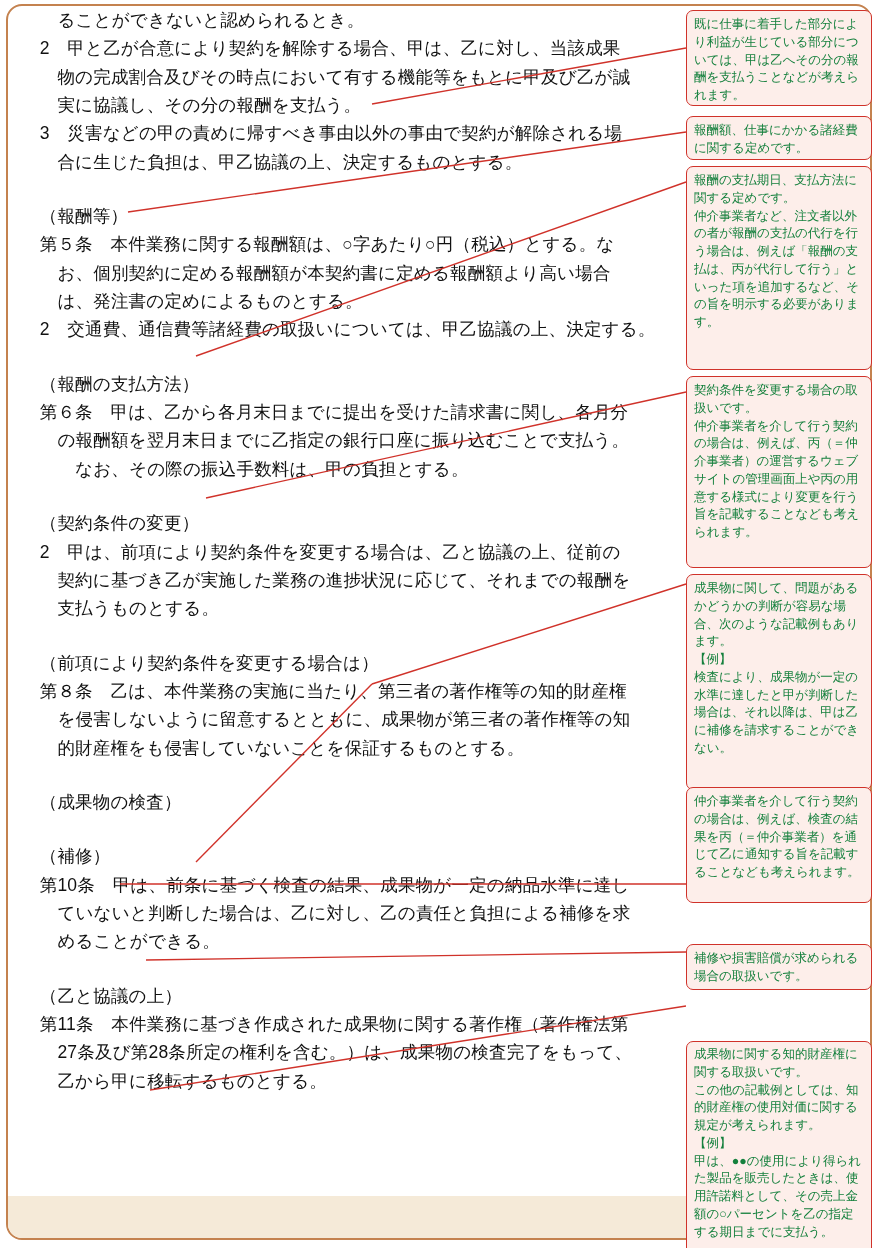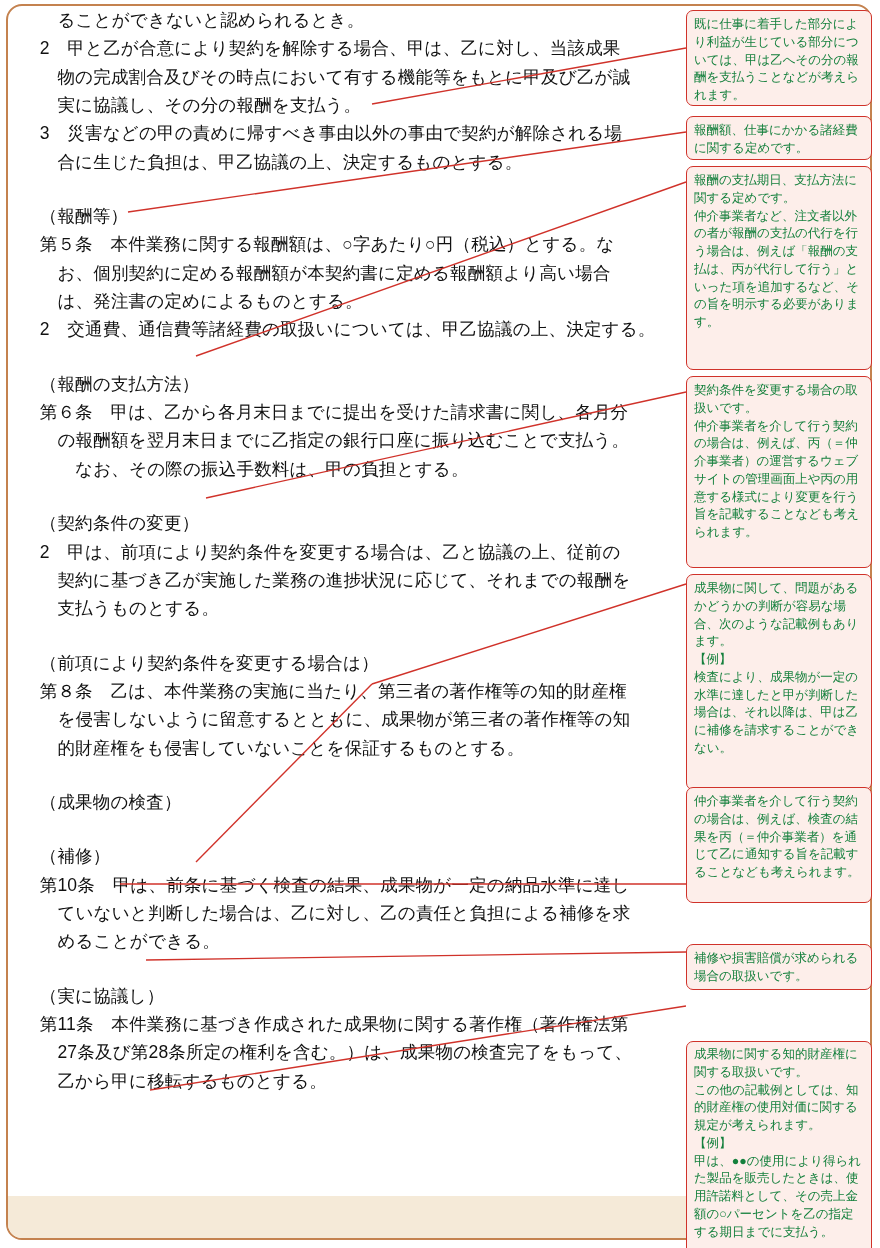--- a/index.html
+++ b/index.html
@@ -141,21 +141,21 @@
 　　を侵害しないように留意するとともに、成果物が第三者の著作権等の知
 　　的財産権をも侵害していないことを保証するものとする。</p>
     <div class="spacer-line"></div>
     <p class="para">　（成果物の検査）</p>
     <div class="spacer-line"></div>
     <p class="para">　（補修）</p>
     <p class="para">　第10条　甲は、前条に基づく検査の結果、成果物が一定の納品水準に達し
 　　ていないと判断した場合は、乙に対し、乙の責任と負担による補修を求
 　　めることができる。</p>
     <div class="spacer-line"></div>
-    <p class="para">　（実に協議し）</p>
+    <p class="para">　（乙と協議の上）</p>
     <p class="para">　第11条　本件業務に基づき作成された成果物に関する著作権（著作権法第
 　　27条及び第28条所定の権利を含む。）は、成果物の検査完了をもって、
 　　乙から甲に移転するものとする。</p>
   </div>
 
   <svg id="leaders">
     <line class="leader" x1="686" y1="48" x2="372" y2="104"></line>
     <line class="leader" x1="686" y1="132" x2="128" y2="212"></line>
     <line class="leader" x1="686" y1="182" x2="196" y2="356"></line>
     <line class="leader" x1="686" y1="392" x2="206" y2="498"></line>

